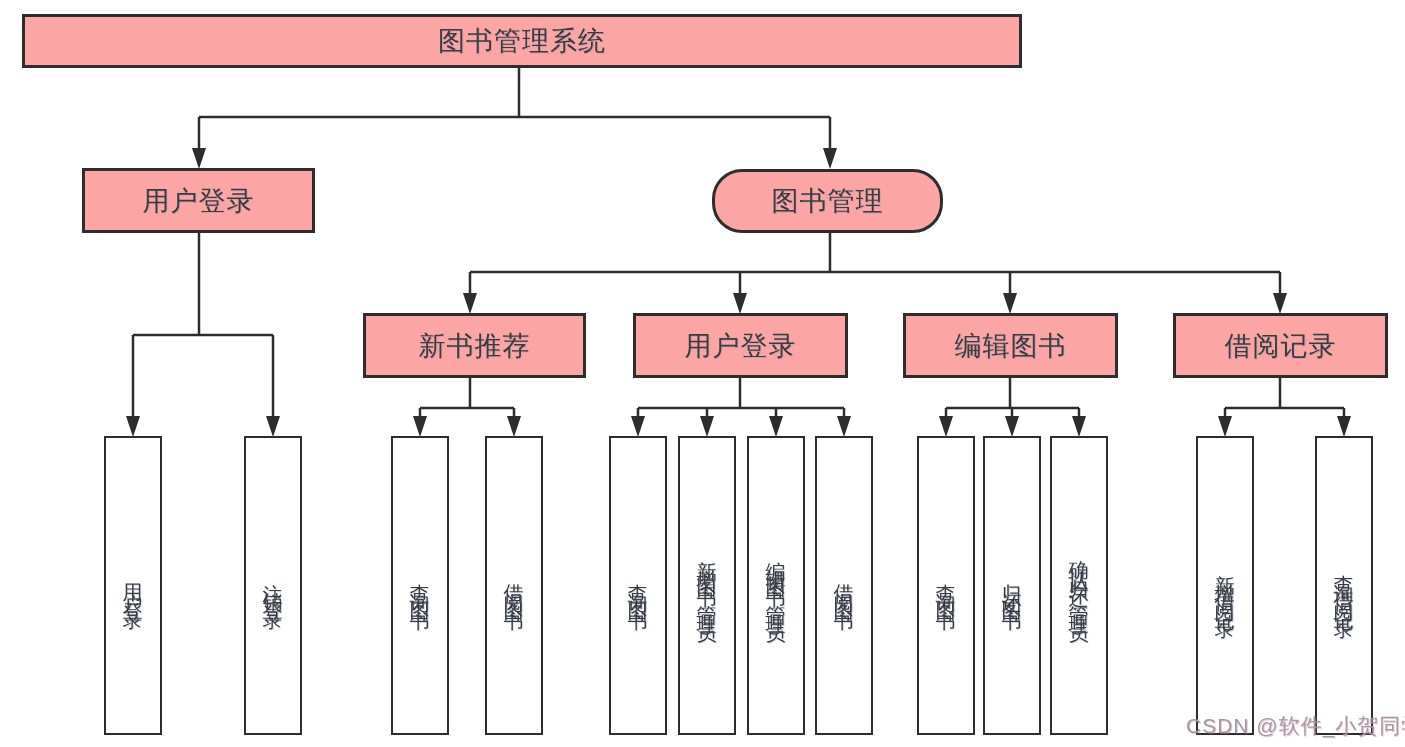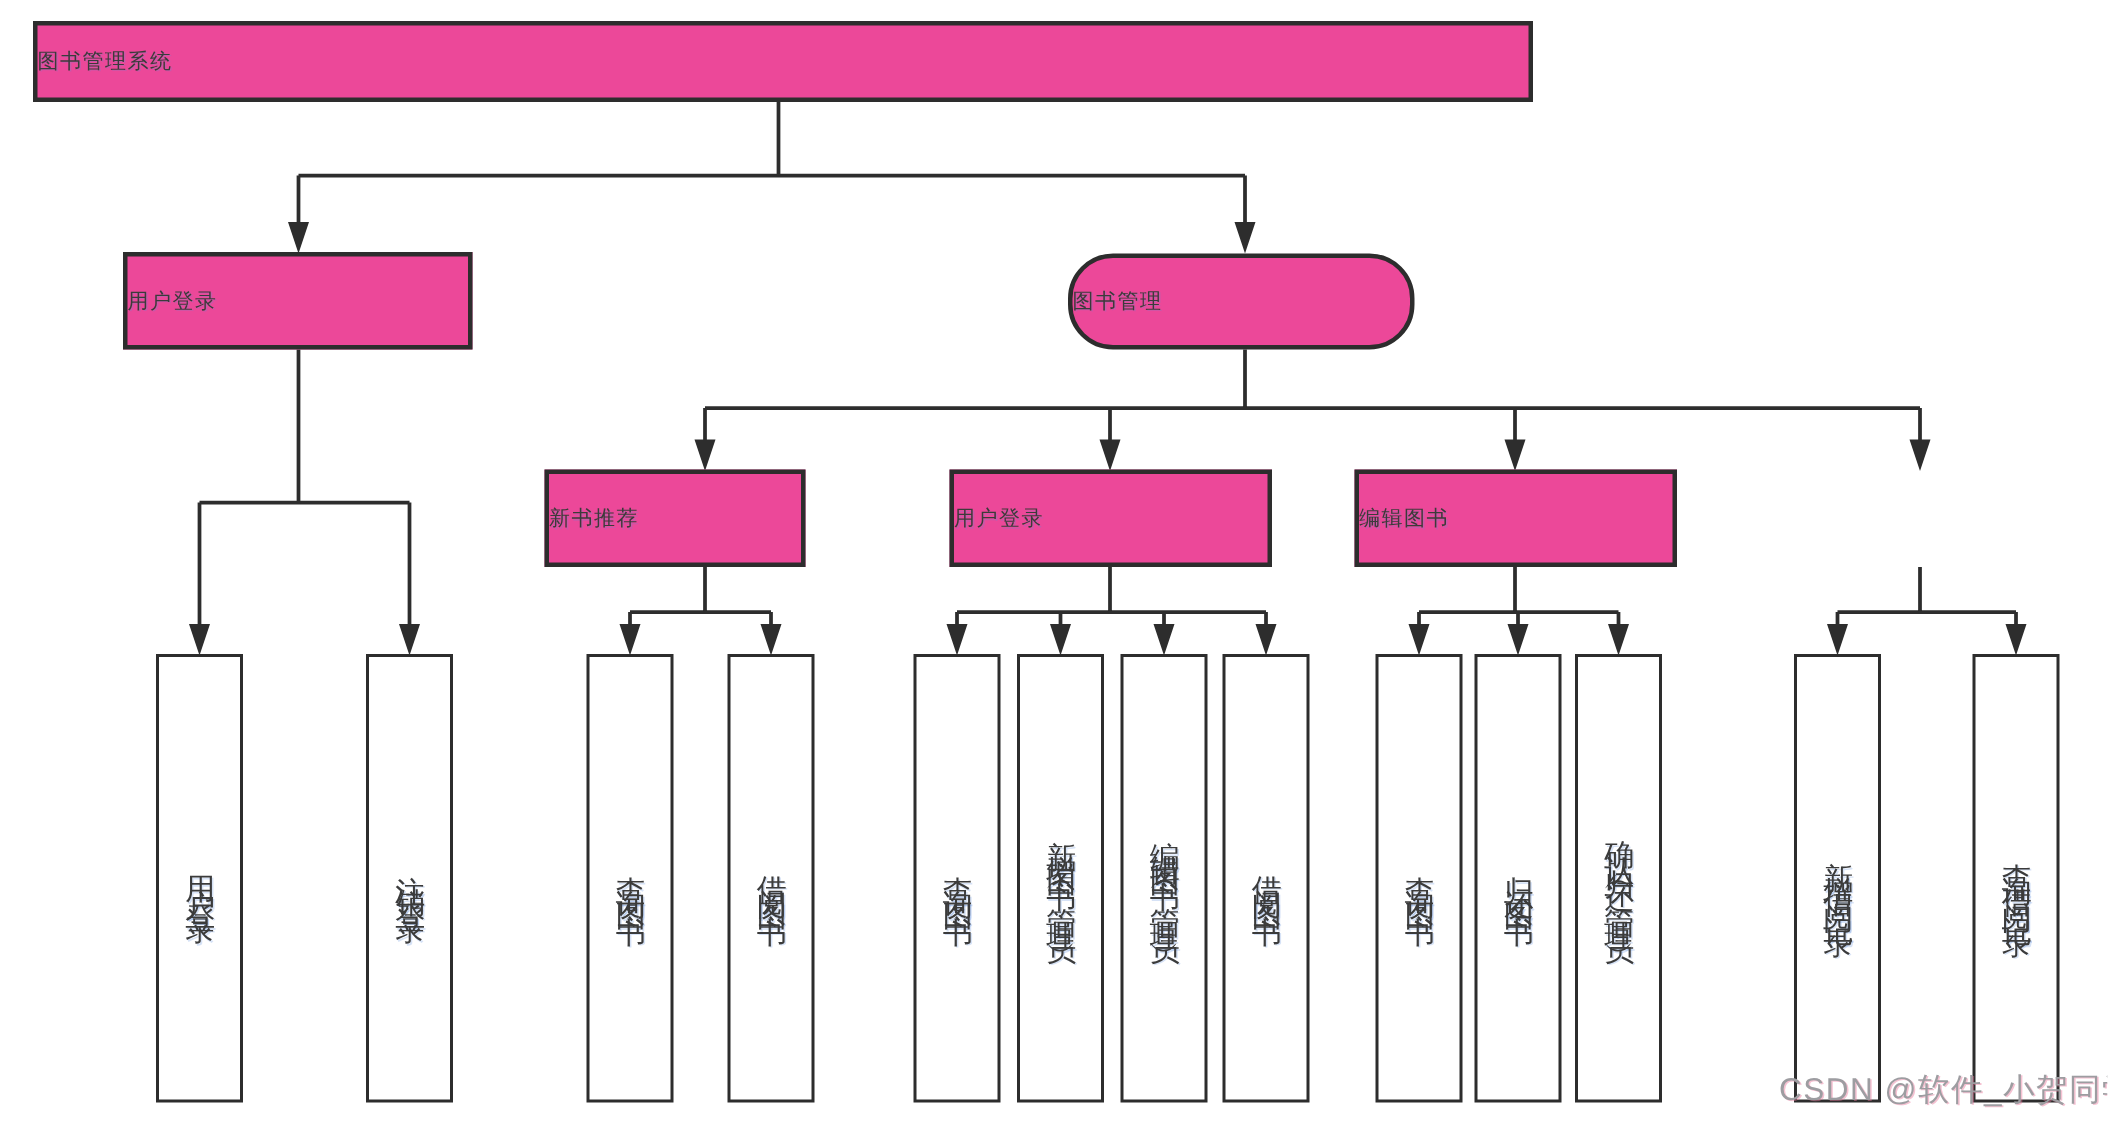--- a/index.html
+++ b/index.html
@@ -19,25 +19,25 @@
     position: absolute;
     left: 0;
     top: 0;
     width: 1405px;
     height: 747px;
   }
   .hbox {
     position: absolute;
     box-sizing: border-box;
     border: 3px solid #2d2d2d;
-    background: #ec4899;
+    background: #fca5a5;
     display: flex;
     align-items: center;
-    justify-content: flex-start;
-    font-size: 14px;
+    justify-content: center;
+    font-size: 27px;
     letter-spacing: 1px;
     color: #3b3b3b;
     text-shadow: 1px 1px 0 rgba(90,140,220,0.25);
   }
   .vbox {
     position: absolute;
     box-sizing: border-box;
     border: 2px solid #2d2d2d;
     background: #ffffff;
     width: 58px;
@@ -109,28 +109,31 @@
     <span>图书管理系统</span>
   </div>
 
   <div class="hbox" style="left:82px; top:168px; width:233px; height:65px;">
     <span>用户登录</span>
   </div>
   <div class="hbox" style="left:712px; top:169px; width:231px; height:64px;border-radius:30px;">
     <span>图书管理</span>
   </div>
 
-  <div class="hbox" style="left:363px; top:313px; width:174px; height:65px;">
+  <div class="hbox" style="left:363px; top:313px; width:223px; height:65px;">
     <span>新书推荐</span>
   </div>
   <div class="hbox" style="left:633px; top:313px; width:215px; height:65px;">
     <span>用户登录</span>
   </div>
   <div class="hbox" style="left:903px; top:313px; width:215px; height:65px;">
     <span>编辑图书</span>
+  </div>
+  <div class="hbox" style="left:1173px; top:313px; width:215px; height:65px;">
+    <span>借阅记录</span>
   </div>
 
   <div class="vbox" style="left:104px;">
     <span class="vtext">用户登录</span>
   </div>
   <div class="vbox" style="left:244px;">
     <span class="vtext">注销登录</span>
   </div>
 
   <div class="vbox" style="left:391px;">

